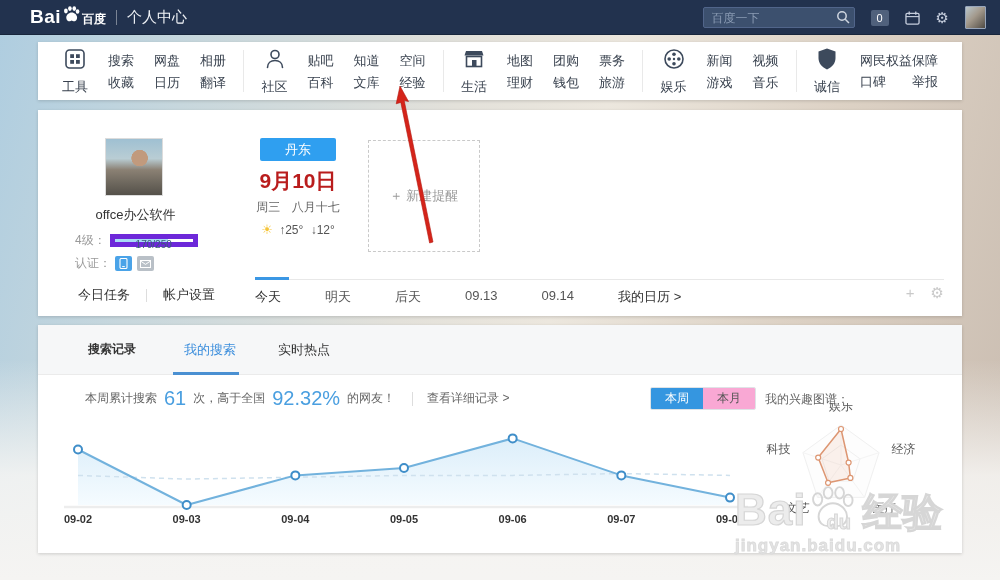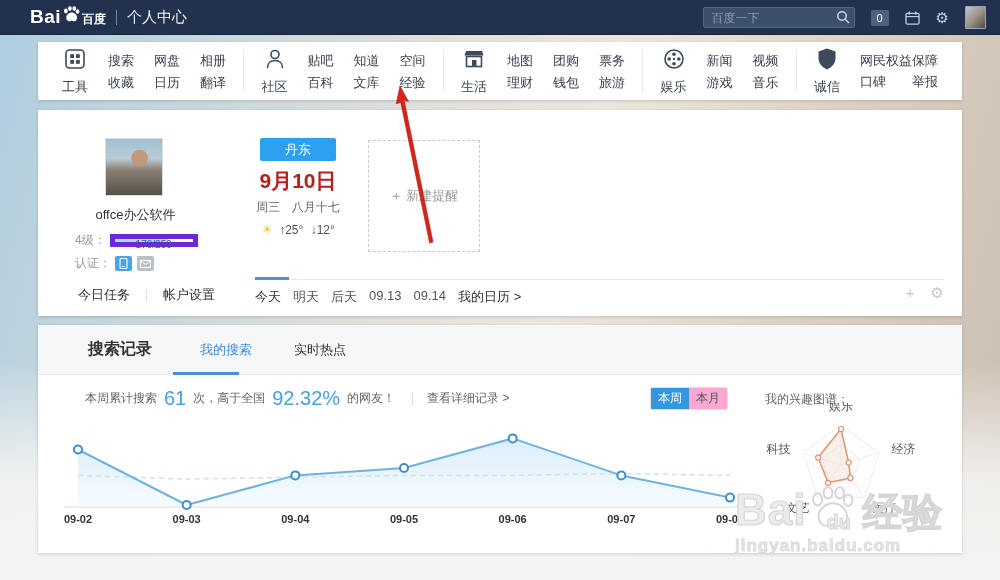--- a/index.html
+++ b/index.html
@@ -81,42 +81,42 @@
     font-size:13px; border-radius:2px; cursor:pointer; }
   .cal-date { font-size:21px; font-weight:bold; color:#b91c1c; margin-top:6px; }
   .cal-week { font-size:12px; color:#666; margin-top:4px; }
   .cal-week span { margin:0 4px; }
   .cal-weather { font-size:12px; color:#555; margin-top:6px; }
   .sun { color:#f5c53a; font-size:13px; margin-right:3px; }
   .reminder { position:absolute; left:330px; top:30px; width:112px; height:112px; border:1px dashed #c9c9c9;
     display:flex; align-items:center; justify-content:center; font-size:13px; color:#9a9a9a; cursor:pointer; }
   .tabline { position:absolute; left:217px; right:18px; top:169px; height:1px; background:#e8e8e8; }
   .tabact { position:absolute; left:217px; top:167px; width:34px; height:3px; background:#3b97e4; }
-  .dtabs { position:absolute; left:217px; top:178px; display:flex; gap:12px; font-size:13px; color:#555; }
+  .dtabs { position:absolute; left:217px; top:178px; display:flex; gap:44px; font-size:13px; color:#555; }
   .dtabs .t { cursor:pointer; }
   .dtabs .t.on { color:#333; }
   .cal-tools { position:absolute; right:18px; top:174px; display:flex; gap:16px; color:#c9c9c9; font-size:15px; }
   .cal-tools span { cursor:pointer; }
 
   
   .card2 { left:38px; top:325px; width:924px; height:228px; z-index:4; }
   .sr-header { position:relative; height:50px; background:#f6f7f8; border-bottom:1px solid #ebebeb;
     display:flex; align-items:center; }
-  .sr-title { font-size:16px; font-weight:bold; color:#333; margin-left:50px; }
+  .sr-title { font-size:12px; font-weight:bold; color:#333; margin-left:50px; }
   .sr-tab { font-size:13px; cursor:pointer; }
   .sr-tab1 { color:#3a8ddc; margin-left:48px; }
   .sr-tab2 { color:#333; margin-left:42px; }
   .sr-underline { position:absolute; left:135px; bottom:-1px; width:66px; height:3px; background:#4a90d2; }
   .stats-row { position:absolute; left:44px; top:62px; display:flex; align-items:center; }
   .s-gray { font-size:12px; color:#666; margin:0 3px; }
   .s-num { font-size:20px; color:#4a9fe0; margin:0 4px; }
   .s-divider { width:1px; height:14px; background:#ddd; margin:0 14px; }
   .s-link { font-size:12px; color:#666; cursor:pointer; }
   .period { position:absolute; left:612px; top:62px; display:flex; border:1px solid #dfe3e6; border-radius:2px; overflow:hidden; }
-  .p-btn { width:38px; height:21px; line-height:21px; text-align:center; font-size:12px; cursor:pointer; }
+  .p-btn { width:52px; height:21px; line-height:21px; text-align:center; font-size:12px; cursor:pointer; }
   .p-on { background:#3596e0; color:#fff; }
   .p-off { background:#f9a8d4; color:#555; }
   .interest { position:absolute; left:727px; top:66px; font-size:12px; color:#666; }
   #line-chart { position:absolute; left:20px; top:92px; }
   #radar-chart { position:absolute; left:715px; top:78px; }
 
   
   .wm { position:absolute; left:735px; top:486px; z-index:30; pointer-events:none; }
   .wm-row { display:flex; align-items:flex-end; color:#ececec; -webkit-text-stroke:1.2px #d6d6d6; font-weight:bold; }
   .wm-bai { font-size:44px; line-height:1; letter-spacing:1px; }

